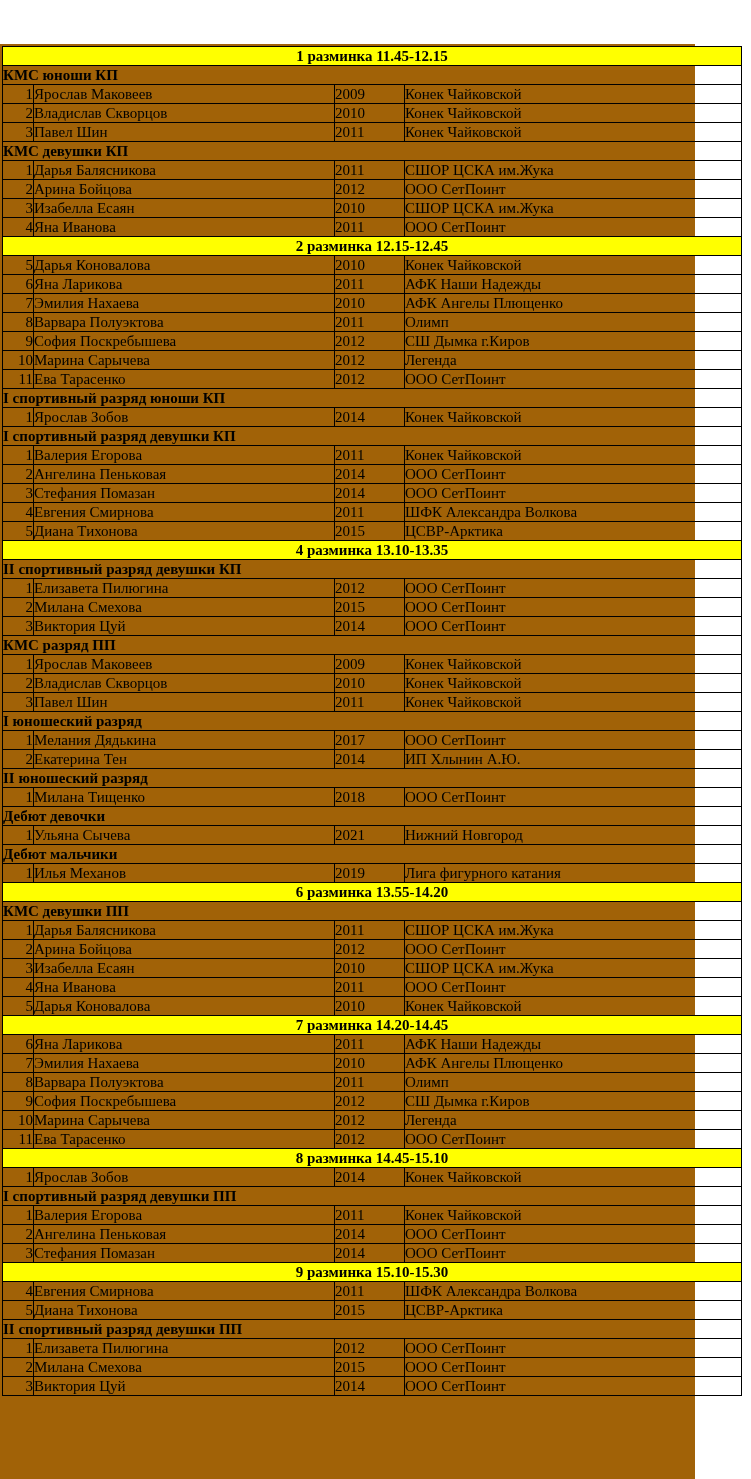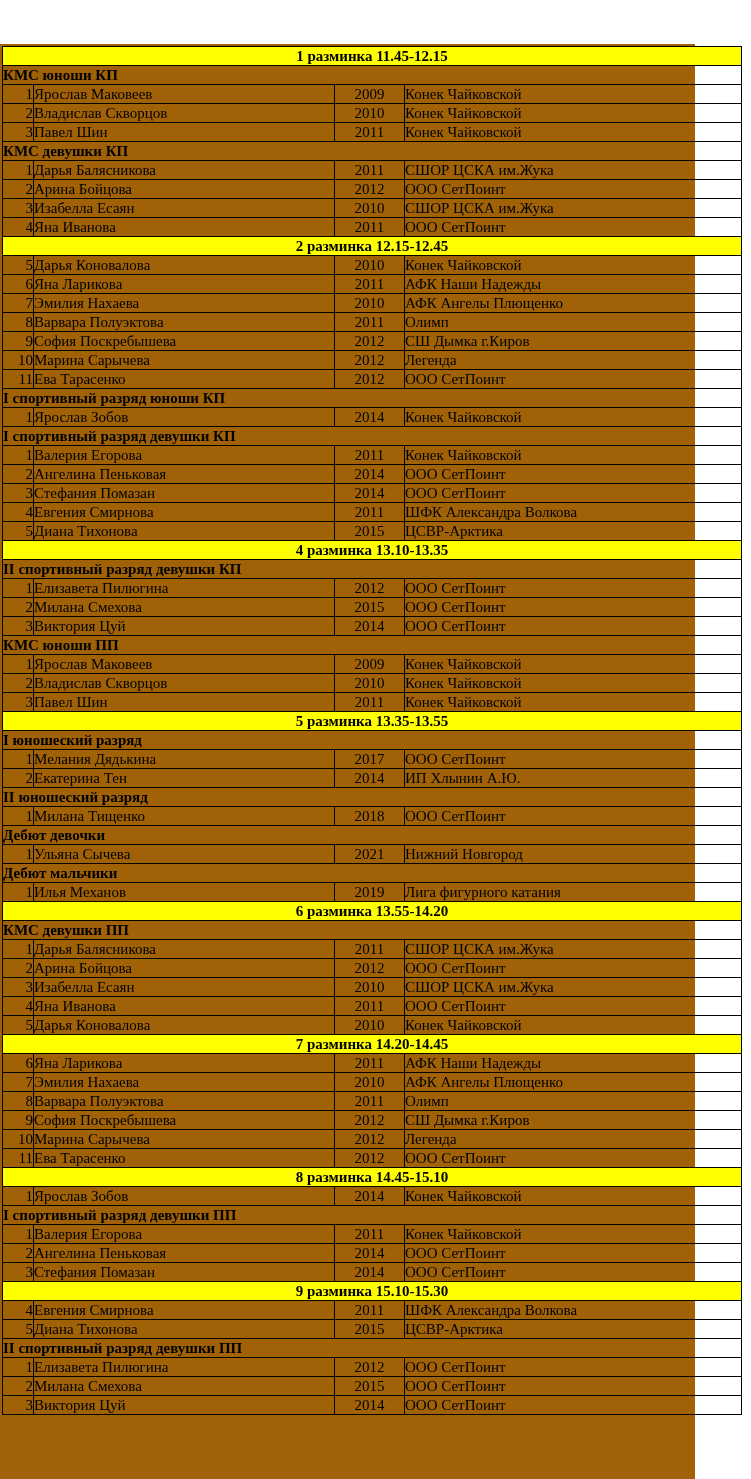--- a/index.html
+++ b/index.html
@@ -28,21 +28,21 @@
     line-height: 18px;
     height: 18px;
     padding: 0;
     white-space: nowrap;
     overflow: hidden;
     vertical-align: middle;
     color: #000000;
   }
   td.num  { text-align: right; padding-right: 2px; }
   td.name { text-align: left;  padding-left: 3px; }
-  td.year { text-align: center;  padding-left: 3px; }
+  td.year { text-align: left;  padding-left: 3px; }
   td.club { text-align: left;  padding-left: 4px; }
   td.warmup {
     background: #ffff00;
     font-weight: bold;
     text-align: center;
   }
   td.category {
     font-weight: bold;
     text-align: left;
   }
@@ -215,42 +215,39 @@
           <td class="year">2015</td>
           <td class="club">ООО СетПоинт</td>
         </tr>
         <tr>
           <td class="num">3</td>
           <td class="name">Виктория Цуй</td>
           <td class="year">2014</td>
           <td class="club">ООО СетПоинт</td>
         </tr>
         <tr>
-          <td colspan="4" class="category">КМС юноши ПП</td>
+          <td colspan="4" class="category">КМС разряд ПП</td>
         </tr>
         <tr>
           <td class="num">1</td>
           <td class="name">Ярослав Маковеев</td>
           <td class="year">2009</td>
           <td class="club">Конек Чайковской</td>
         </tr>
         <tr>
           <td class="num">2</td>
           <td class="name">Владислав Скворцов</td>
           <td class="year">2010</td>
           <td class="club">Конек Чайковской</td>
         </tr>
         <tr>
           <td class="num">3</td>
           <td class="name">Павел Шин</td>
           <td class="year">2011</td>
           <td class="club">Конек Чайковской</td>
-        </tr>
-        <tr>
-          <td colspan="4" class="warmup">5 разминка 13.35-13.55</td>
         </tr>
         <tr>
           <td colspan="4" class="category">I юношеский разряд</td>
         </tr>
         <tr>
           <td class="num">1</td>
           <td class="name">Мелания Дядькина</td>
           <td class="year">2017</td>
           <td class="club">ООО СетПоинт</td>
         </tr>

